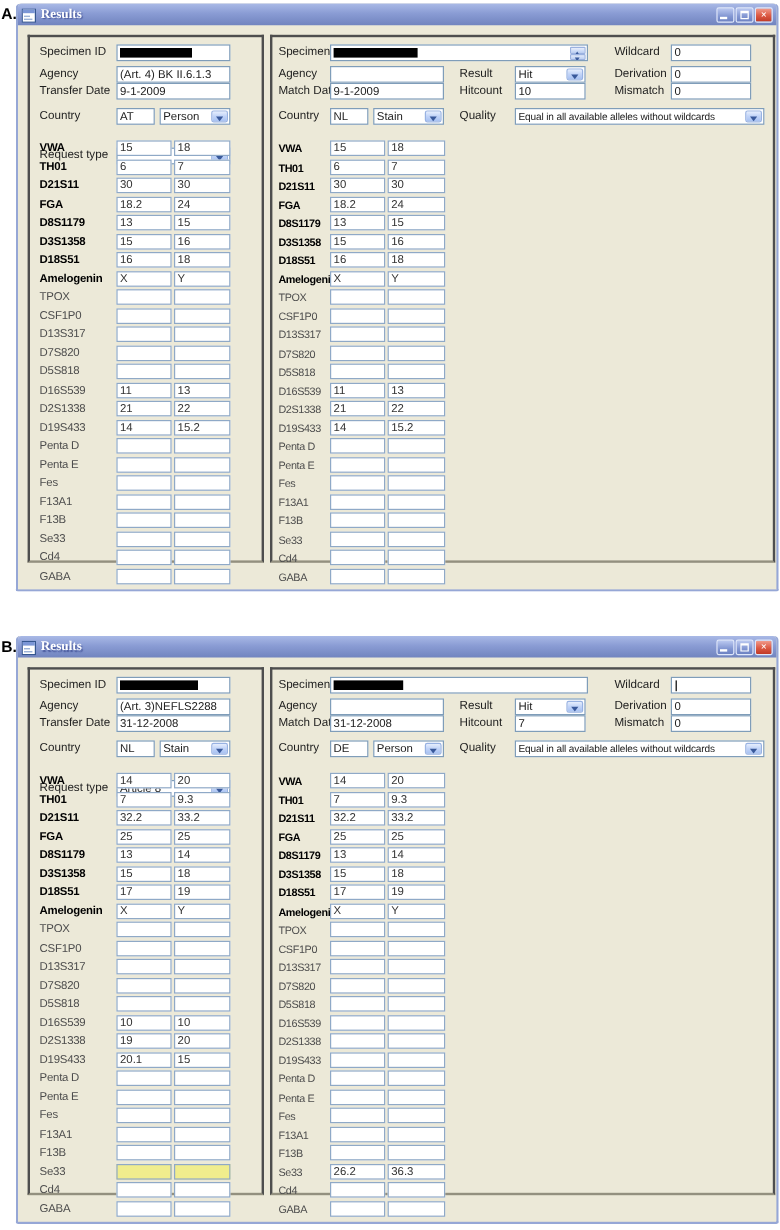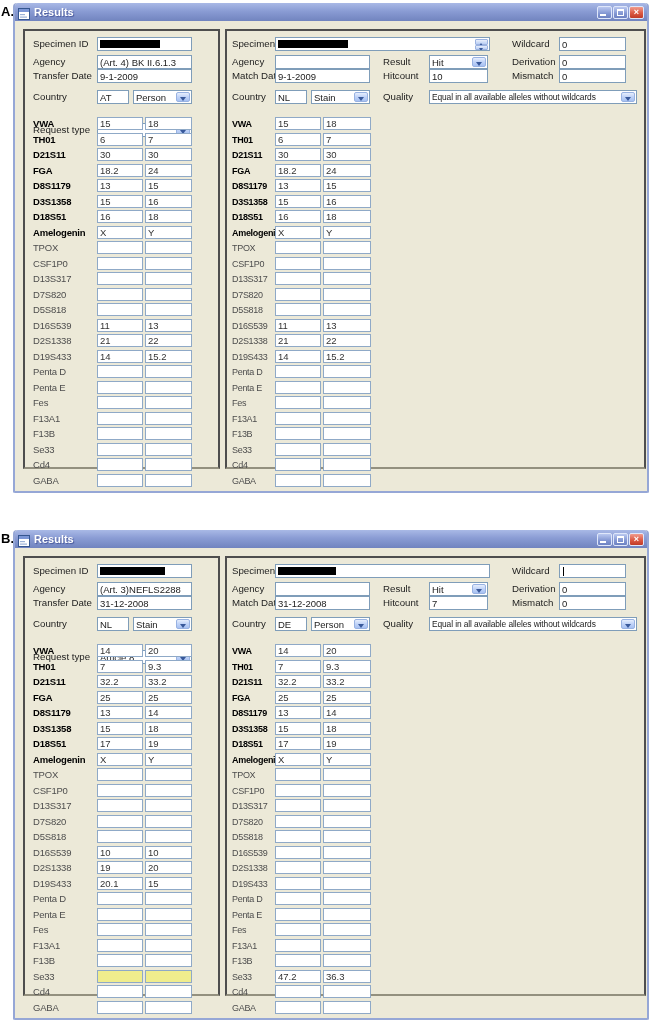--- a/index.html
+++ b/index.html
@@ -16,20 +16,21 @@
     position:absolute;left:13px;width:636px;height:490px;box-sizing:border-box;
     background:#ece9d8;
     border-left:2px solid #96a7d6;border-right:2px solid #96a7d6;border-bottom:2px solid #96a7d6;
     border-radius:4px 4px 2px 2px;
   }
   #win-a{top:3px} #win-b{top:530px}
   .titlebar{
     height:18px;display:flex;align-items:center;padding:0 3px;box-sizing:border-box;
     border-radius:3px 3px 0 0;
     background:linear-gradient(180deg,#a9b9e6 0%,#8a9cd4 45%,#7184bf 100%);
+    font-family:Liberation Serif, serif;
   }
   .title-icon{width:12px;height:12px;display:inline-block;flex:0 0 auto}
   .title-text{color:#fff;font-size:11px;font-weight:bold;margin-left:4px;flex:1;
     text-shadow:1px 1px 1px #47579b;white-space:nowrap;overflow:hidden}
   .wbtn{width:15px;height:13px;margin-left:1px;border-radius:2px;border:1px solid #dfe7fa;
     position:relative;box-sizing:border-box;flex:0 0 auto;cursor:default}
   .minb,.maxb{background:linear-gradient(180deg,#bac8f0,#8296d2 60%,#6d82c2)}
   .closeb{background:linear-gradient(180deg,#f19c8d,#dc5943 55%,#c03a27);
     color:#fff;font-size:9px;font-weight:bold;text-align:center;line-height:11px}
   .glyph-min{position:absolute;left:2px;bottom:2px;width:6px;height:2px;background:#fff}
@@ -776,21 +777,21 @@
   </div>
 
   <div class="locus-row">
     <span class="locus-name">F13B</span>
     <span class="locus-cell c0"></span>
     <span class="locus-cell c1"></span>
   </div>
 
   <div class="locus-row">
     <span class="locus-name">Se33</span>
-    <span class="locus-cell c0">47.2</span>
+    <span class="locus-cell c0">26.2</span>
     <span class="locus-cell c1">36.3</span>
   </div>
 
   <div class="locus-row">
     <span class="locus-name">Cd4</span>
     <span class="locus-cell c0"></span>
     <span class="locus-cell c1"></span>
   </div>
 
   <div class="locus-row">

